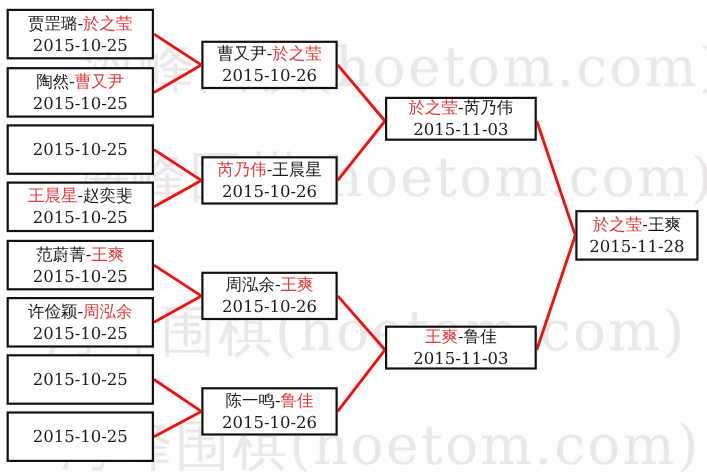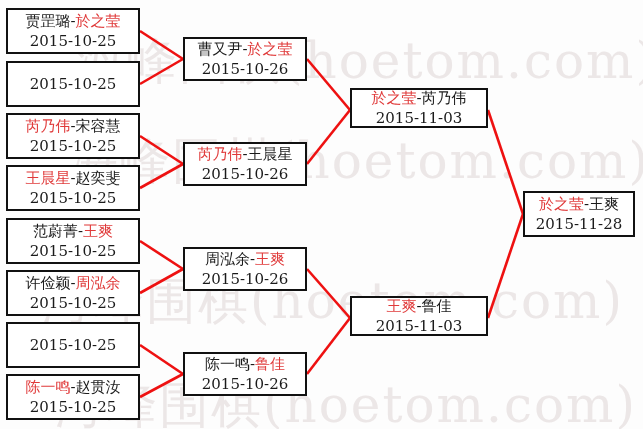--- a/index.html
+++ b/index.html
@@ -74,43 +74,42 @@
       <line x1="488" y1="110" x2="523" y2="214"></line>
       <line x1="488" y1="318" x2="523" y2="214"></line>
     </g>
   </svg>
 
   <div class="box r1" style="top:8px">
     <div class="names"><span>贾罡璐</span><span>-</span><span class="red">於之莹</span></div>
     <div class="date">2015-10-25</div>
   </div>
   <div class="box r1" style="top:61px">
+    <div class="names"><span>陶然</span><span>-</span><span class="red">曹又尹</span></div>
     <div class="date">2015-10-25</div>
   </div>
   <div class="box r1" style="top:113px">
-    <div class="names"><span class="red">芮乃伟</span><span>-</span><span>宋容慧</span></div>
     <div class="date">2015-10-25</div>
   </div>
   <div class="box r1" style="top:165px">
     <div class="names"><span class="red">王晨星</span><span>-</span><span>赵奕斐</span></div>
     <div class="date">2015-10-25</div>
   </div>
   <div class="box r1" style="top:218px">
     <div class="names"><span>范蔚菁</span><span>-</span><span class="red">王爽</span></div>
     <div class="date">2015-10-25</div>
   </div>
   <div class="box r1" style="top:270px">
     <div class="names"><span>许俭颖</span><span>-</span><span class="red">周泓余</span></div>
     <div class="date">2015-10-25</div>
   </div>
   <div class="box r1" style="top:322px">
     <div class="date">2015-10-25</div>
   </div>
   <div class="box r1" style="top:374px">
-    <div class="names"><span class="red">陈一鸣</span><span>-</span><span>赵贯汝</span></div>
     <div class="date">2015-10-25</div>
   </div>
 
   <div class="box r2" style="top:37px">
     <div class="names"><span>曹又尹</span><span>-</span><span class="red">於之莹</span></div>
     <div class="date">2015-10-26</div>
   </div>
   <div class="box r2" style="top:142px">
     <div class="names"><span class="red">芮乃伟</span><span>-</span><span>王晨星</span></div>
     <div class="date">2015-10-26</div>

